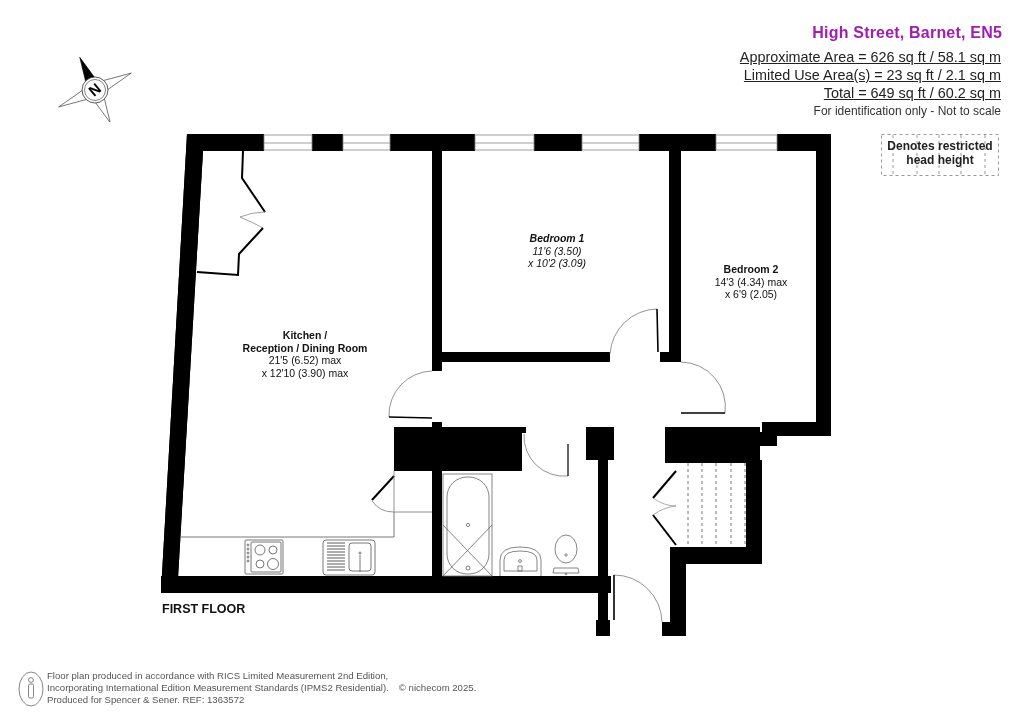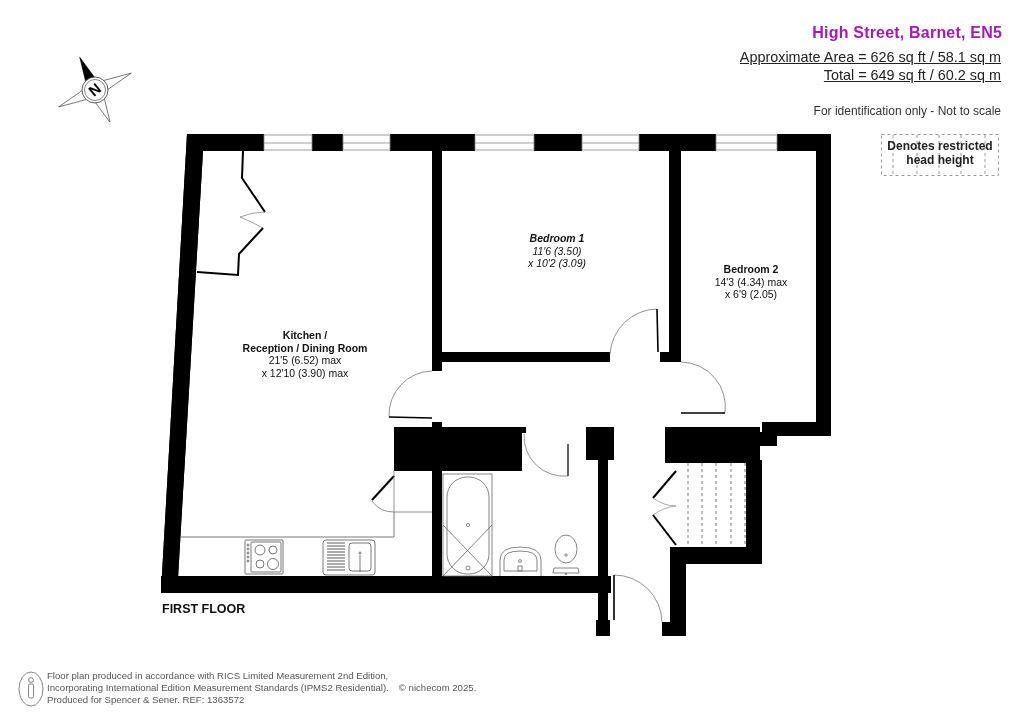--- a/index.html
+++ b/index.html
@@ -17,20 +17,21 @@
   .footer-icon { position:absolute; left:17px; top:670px; width:28px; height:38px; }
   svg.plan { position:absolute; left:0; top:0; }
   .compass { position:absolute; left:50px; top:52px; width:90px; height:70px; }
 </style>
 </head>
 <body>
 
 <div class="title">High Street, Barnet, EN5</div>
 <div class="area-lines">
   <div>Approximate Area = 626 sq ft / 58.1 sq m</div>
+  <div>Limited Use Area(s) = 23 sq ft / 2.1 sq m</div>
   <div>Total = 649 sq ft / 60.2 sq m</div>
 </div>
 <div class="ident">For identification only - Not to scale</div>
 
 <svg class="compass" viewBox="0 0 90 70">
   <g transform="translate(45,38)">
 
     <g transform="rotate(-25)">
       <polygon points="0,-36 6,-6 -6,-6" fill="#000" stroke="#000" stroke-width="0.6"></polygon>
       <polygon points="0,36 6,6 -6,6" fill="#fff" stroke="#333" stroke-width="0.6"></polygon>

